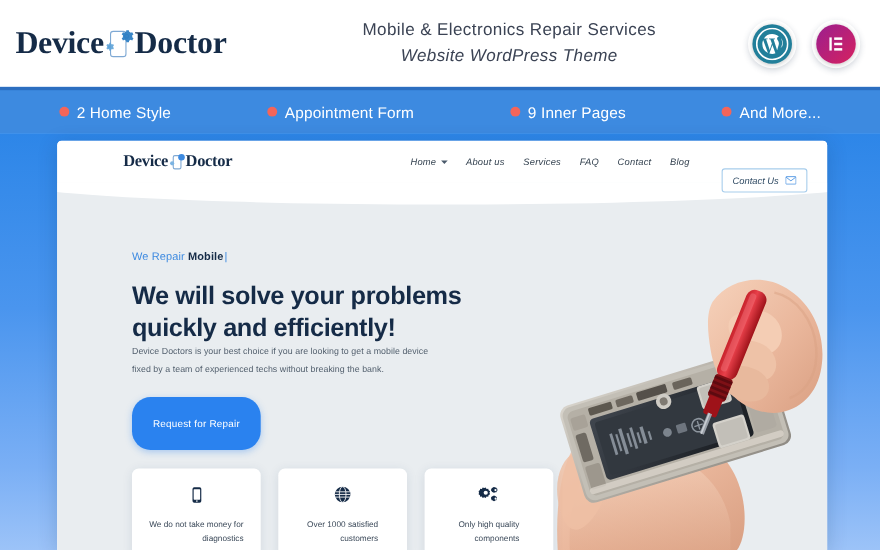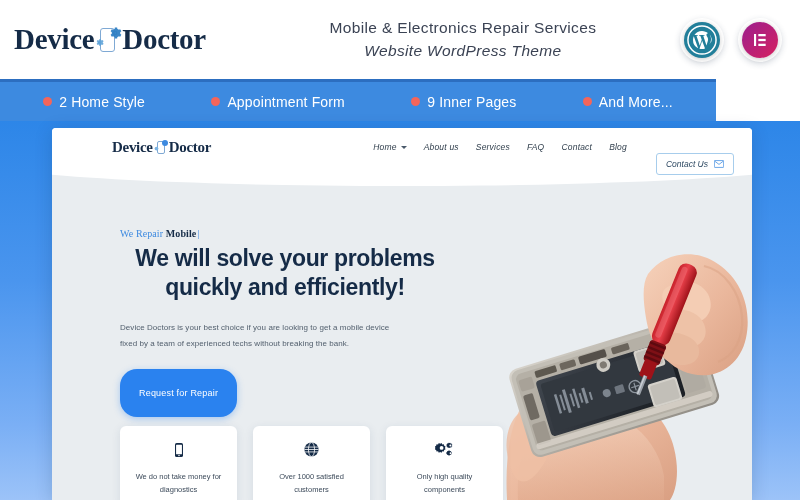--- a/index.html
+++ b/index.html
@@ -109,21 +109,21 @@
     justify-content: center;
     box-shadow: 0 2px 6px rgba(40,60,90,0.2);
   }
   .badge-wp { background: #227f9a; }
   .badge-el { background: linear-gradient(135deg, #9b1f8f 0%, #d6215f 100%); }
 
   
   .feature-bar {
     position: absolute;
     left: 0; top: 79px;
-    width: 716px; height: 42px;
+    width: 800px; height: 42px;
     background: #3d8ae0;
     border-top: 3px solid #2c6ec0;
     display: flex;
     align-items: center;
     justify-content: space-around;
     padding: 0 10px;
   }
   .feature-item {
     display: flex;
     align-items: center;
@@ -238,39 +238,36 @@
   }
 
   .hero-copy {
     position: absolute;
     left: 68px; top: 62px;
     width: 330px;
     z-index: 5;
   }
   .eyebrow {
     font-size: 10px;
-    margin-bottom: 5px;
+    margin-bottom: 15px;
     letter-spacing: 0.1px;
-    font-family: Liberation Serif, serif;
   }
   .eyebrow .we-repair { color: #3d8ae0; font-weight: 400; }
   .eyebrow .typed { color: #152b47; font-weight: 700; }
   .eyebrow .cursor {
     color: #3d8ae0;
     font-weight: 300;
     margin-left: 1px;
   }
   .hero-title {
     font-size: 23px;
     line-height: 1.26;
     color: #152b47;
     font-weight: 700;
     letter-spacing: -0.35px;
-    margin-bottom: 18px;
-    text-align: center;
   }
   .hero-desc {
     font-size: 8px;
     line-height: 2.05;
     color: #53606e;
     max-width: 270px;
     margin-bottom: 16px;
     letter-spacing: 0.05px;
   }
   .cta-btn {
@@ -318,21 +315,21 @@
     height: 19px;
     display: flex;
     align-items: center;
     justify-content: center;
   }
   .card-text {
     margin-top: 11px;
     font-size: 7.5px;
     line-height: 1.75;
     color: #3c4a5a;
-    text-align: center;
+    text-align: right;
   }
 </style>
 </head>
 <body>
 
 <div id="page">
 
   <div class="promo-header">
 
     <div class="brand-logo">

